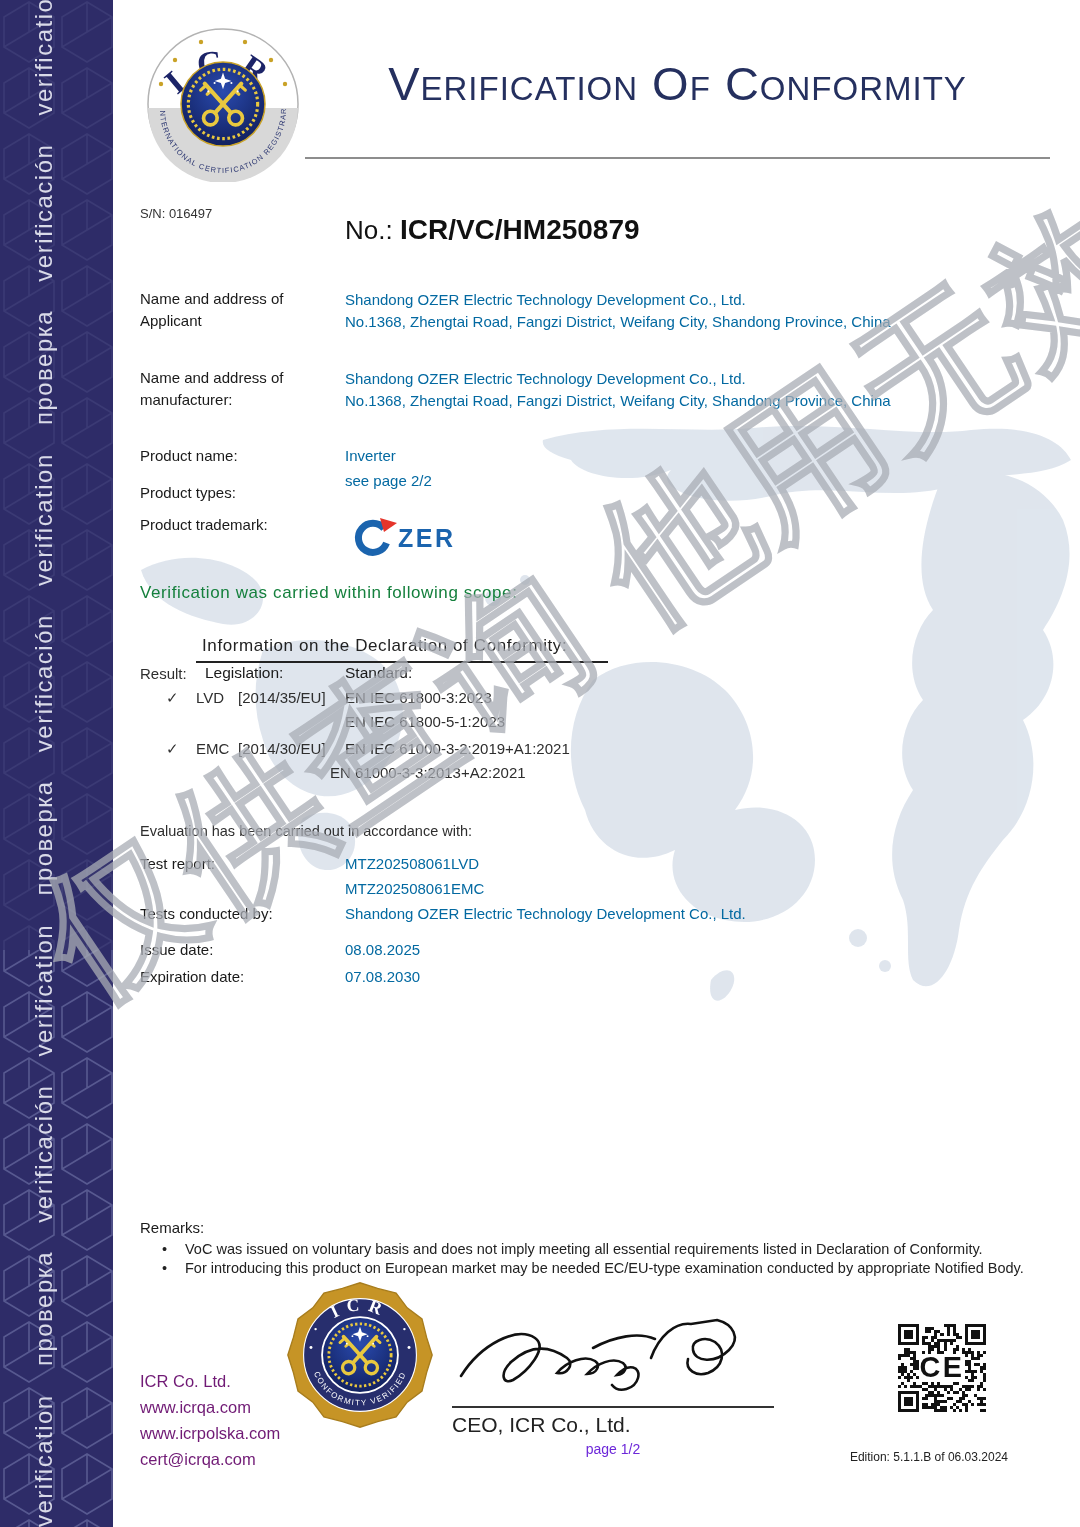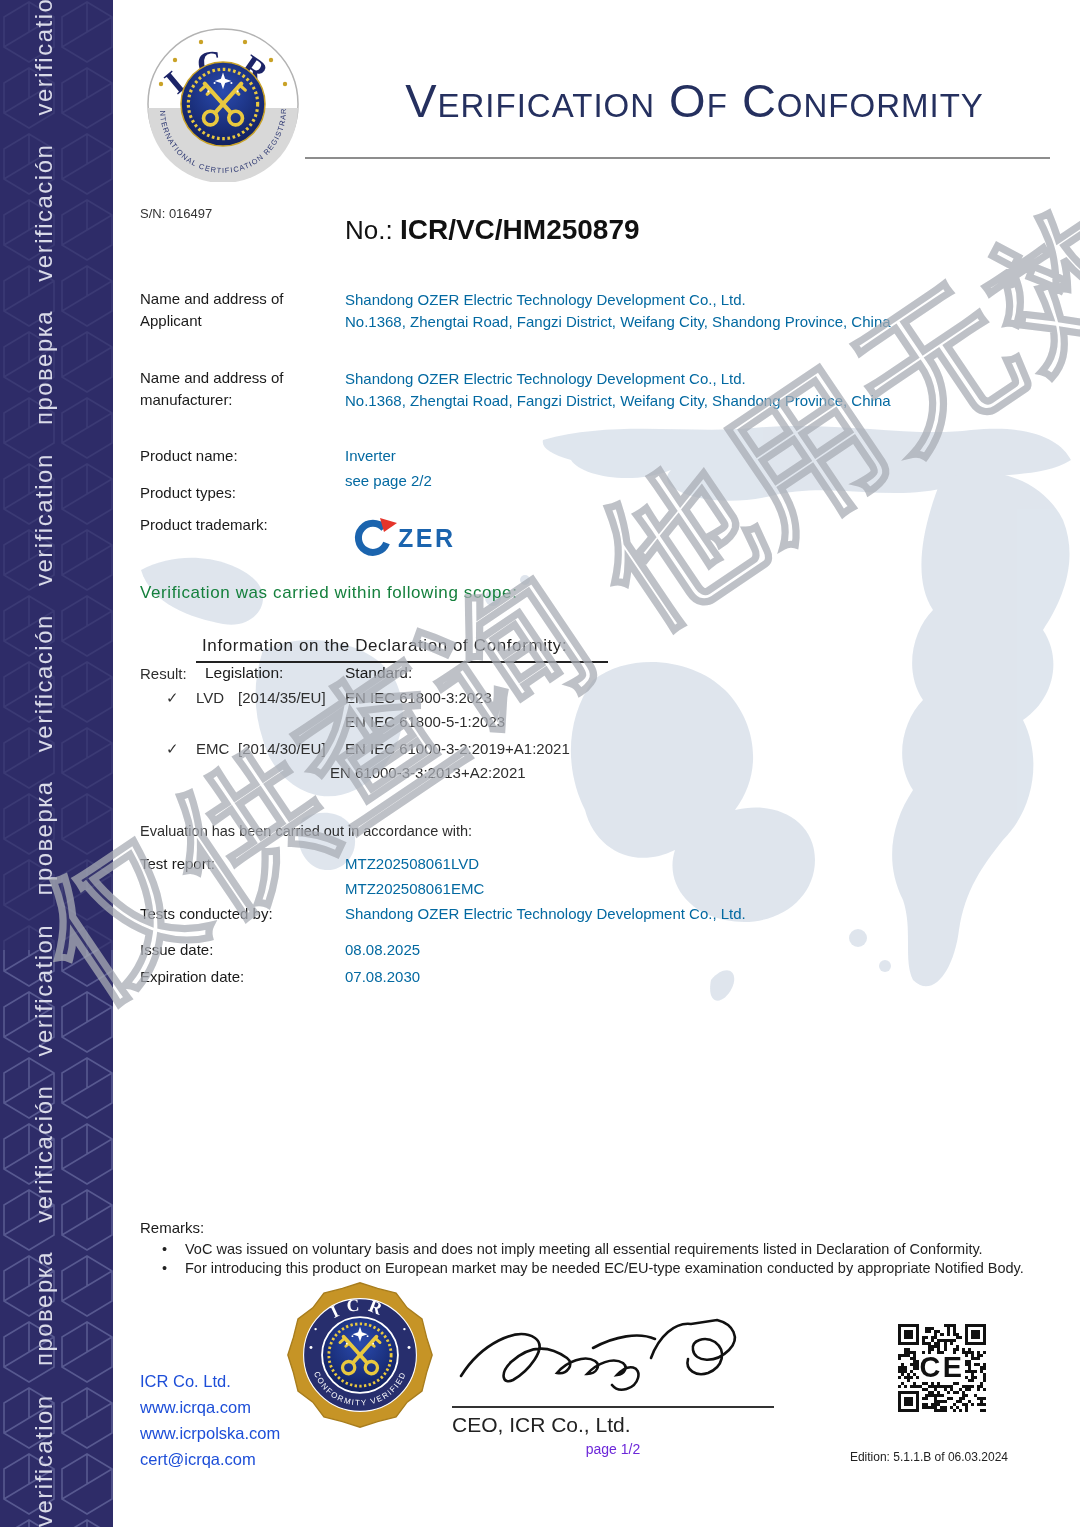--- a/index.html
+++ b/index.html
@@ -29,21 +29,21 @@
   
   .lbl{position:absolute;font-size:15px;font-weight:normal;color:#1a1a1a;z-index:2;}
   .val{position:absolute;font-size:15px;color:#0369a1;z-index:2;}
   .plain{position:absolute;font-size:15px;color:#2e2e2e;z-index:2;}
   .scope{position:absolute;left:140px;top:583px;font-size:17px;letter-spacing:.6px;color:#15803d;z-index:2;}
   .doc-head{position:absolute;left:202px;top:636px;font-size:17px;letter-spacing:.6px;color:#222;z-index:2;}
   .doc-rule{position:absolute;left:196px;top:661px;width:412px;height:2px;background:#222;z-index:2;}
   .check{position:absolute;font-size:15px;color:#333;z-index:2;}
   .para{position:absolute;font-size:14.5px;color:#2e2e2e;z-index:2;}
   .remark{position:absolute;font-size:14.5px;color:#222;z-index:2;}
-  .foot{position:absolute;font-size:16.5px;color:#1d4ed8;z-index:2;}
+  .foot{position:absolute;font-size:16.5px;color:#701a75;z-index:2;}
   .sigline{position:absolute;left:452px;top:1406px;width:322px;height:2px;background:#333;z-index:2;}
   .ceo{position:absolute;left:452px;top:1413px;width:322px;text-align:left;font-size:21px;color:#222;z-index:2;}
   .pg{position:absolute;left:452px;top:1441px;width:322px;text-align:center;font-size:14px;color:#6d28d9;z-index:2;}
   .edition{position:absolute;left:838px;top:1450px;width:170px;text-align:right;font-size:12px;color:#222;z-index:2;}
   svg text{font-family:"Liberation Sans",sans-serif;}
   .serif text,text.serif{font-family:"Liberation Serif",serif;}
 </style>
 </head>
 <body>
 
@@ -127,21 +127,21 @@
     <text class="serif" font-size="34" font-weight="bold" fill="#1c2468" letter-spacing="14">
       <textPath href="#arcTop" startOffset="50%" text-anchor="middle">ICR</textPath>
     </text>
     <circle r="42" fill="url(#gnavy)" stroke="#c9a227" stroke-width="1.5"></circle>
     <use href="#keys-emblem" transform="scale(1.05)"></use>
     <text font-size="7.4" fill="#2a3570" letter-spacing="1.1">
       <textPath href="#arcBot" startOffset="50%" text-anchor="middle">INTERNATIONAL CERTIFICATION REGISTRAR</textPath>
     </text>
   </svg>
 
-  <h1 class="title" style="margin:17px;font-weight:normal">Verification Of Conformity</h1>
+  <h1 class="title" style="margin:0;font-weight:normal">Verification Of Conformity</h1>
   <div class="title-rule"></div>
 
   <div class="sn">S/N: 016497</div>
   <div class="no-line">
     <span>No.: </span><b>ICR/VC/HM250879</b>
   </div>
 
   <div class="lbl" style="left:140px;top:290px">Name and address of</div>
   <div class="lbl" style="left:140px;top:312px">Applicant</div>
   <div class="val" style="left:345px;top:291px">Shandong OZER Electric Technology Development Co., Ltd.</div>

